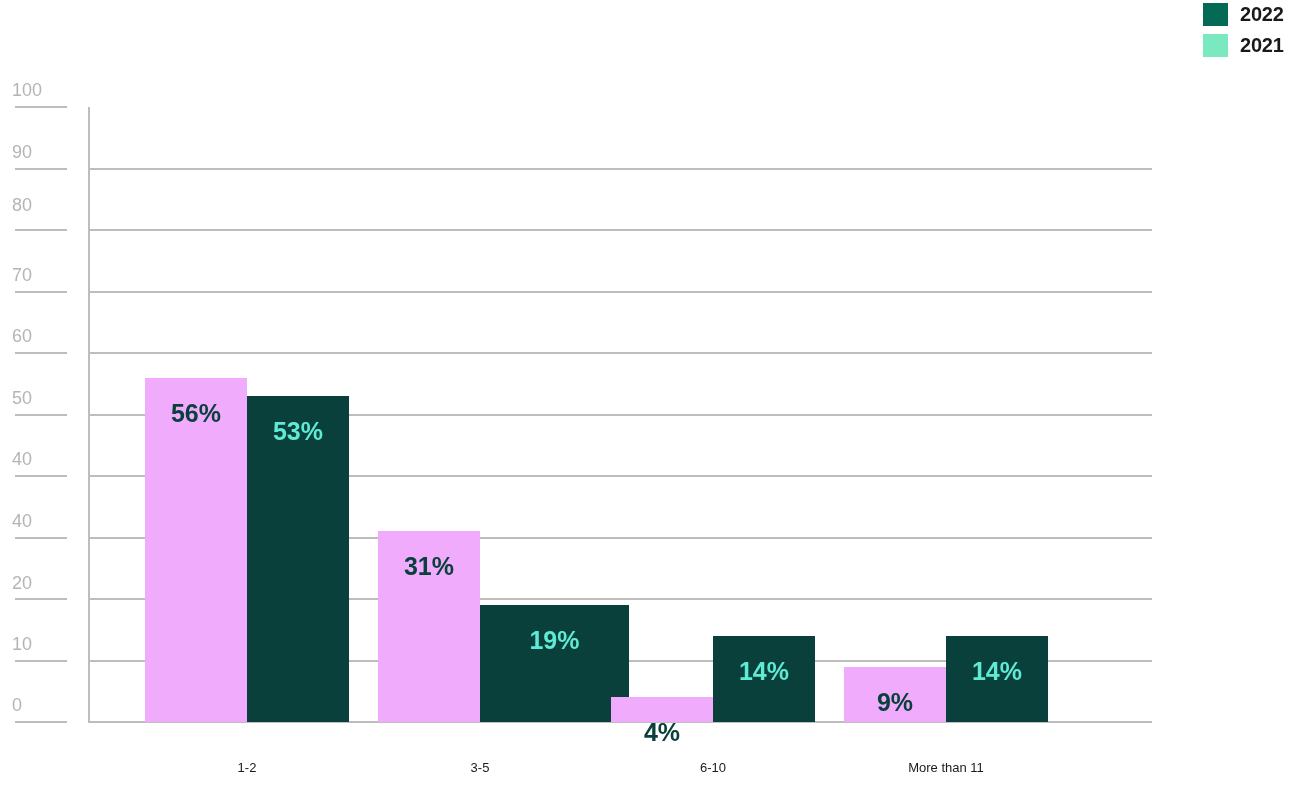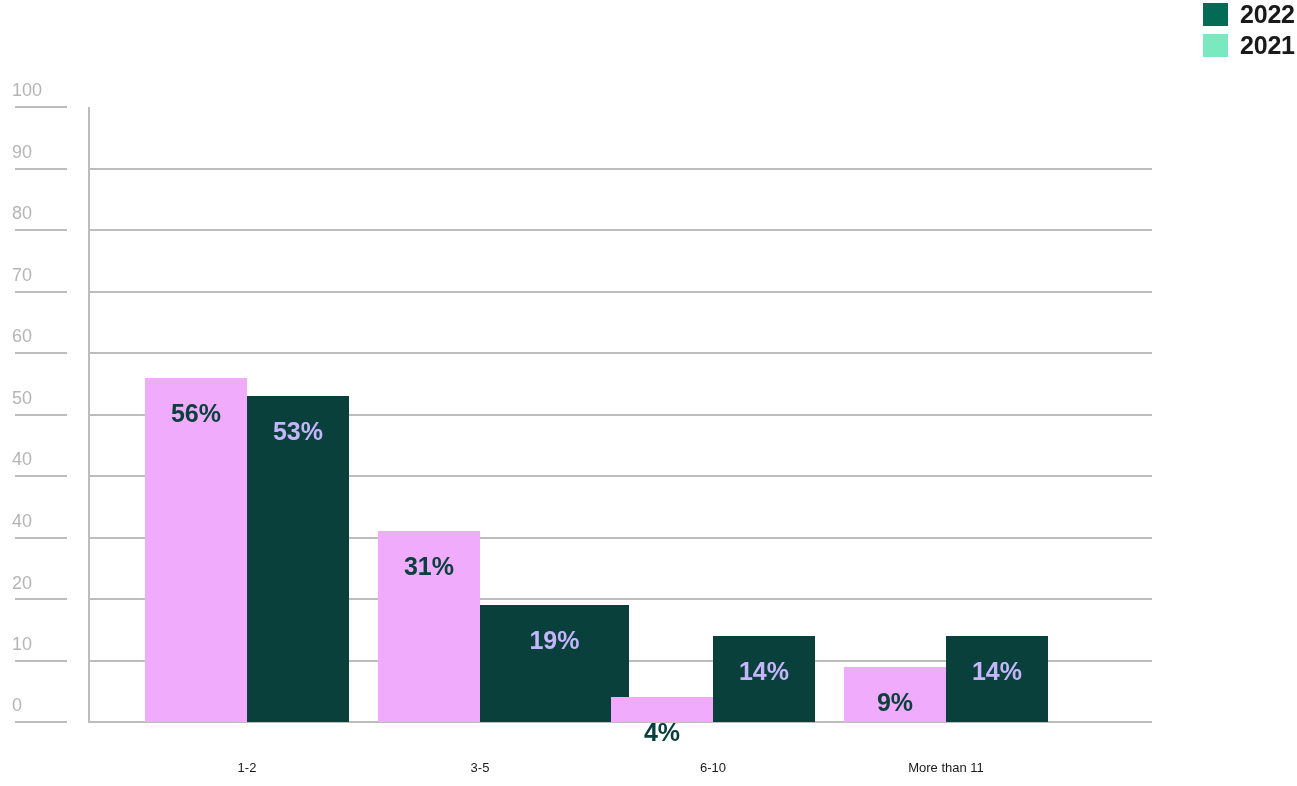--- a/index.html
+++ b/index.html
@@ -33,21 +33,21 @@
   }
   .legend-row.r0 { top: 2px; }
   .legend-row.r1 { top: 33px; }
   .legend-swatch {
     width: 25px;
     height: 23px;
     flex: 0 0 auto;
   }
   .legend-label {
     margin-left: 12px;
-    font-size: 25px;
+    font-size: 20px;
     font-weight: bold;
     color: #1a1a1a;
     letter-spacing: -0.2px;
     line-height: 23px;
     white-space: nowrap;
   }
 
   
   #plot {
     position: absolute;
@@ -103,21 +103,21 @@
     width: 100%;
     text-align: center;
     font-size: 25px;
     font-weight: bold;
     line-height: 26px;
     white-space: nowrap;
   }
   .bar.s2021 { background: #f0abfc; }
   .bar.s2022 { background: #0a403b; }
   .bar.s2021 .bar-label { color: #0a403b; }
-  .bar.s2022 .bar-label { color: #c4b5fd; }
+  .bar.s2022 .bar-label { color: #5eead4; }
 
   
   .cat-label {
     position: absolute;
     top: 758px;
     text-align: center;
     font-size: 13px;
     color: #1a1a1a;
     line-height: 20px;
     white-space: nowrap;
@@ -149,21 +149,21 @@
     <div class="ytick-label" style="top: 509.5px;">40</div>
     <div class="ytick-dash" style="top: 475px;"></div>
     <div class="ytick-label" style="top: 448px;">40</div>
     <div class="ytick-dash" style="top: 413.5px;"></div>
     <div class="ytick-label" style="top: 386.5px;">50</div>
     <div class="ytick-dash" style="top: 352px;"></div>
     <div class="ytick-label" style="top: 325px;">60</div>
     <div class="ytick-dash" style="top: 290.5px;"></div>
     <div class="ytick-label" style="top: 263.5px;">70</div>
     <div class="ytick-dash" style="top: 229px;"></div>
-    <div class="ytick-label" style="top: 202px;">80</div>
+    <div class="ytick-label" style="top: 194px;">80</div>
     <div class="ytick-dash" style="top: 167.5px;"></div>
     <div class="ytick-label" style="top: 140.5px;">90</div>
     <div class="ytick-dash" style="top: 106px;"></div>
     <div class="ytick-label" style="top: 79px;">100</div>
   </div>
 <div id="plot">
   <div id="gridlines">
       <div class="gridline" style="top: 614px;"></div>
       <div class="gridline" style="top: 552.5px;"></div>
       <div class="gridline" style="top: 491px;"></div>

